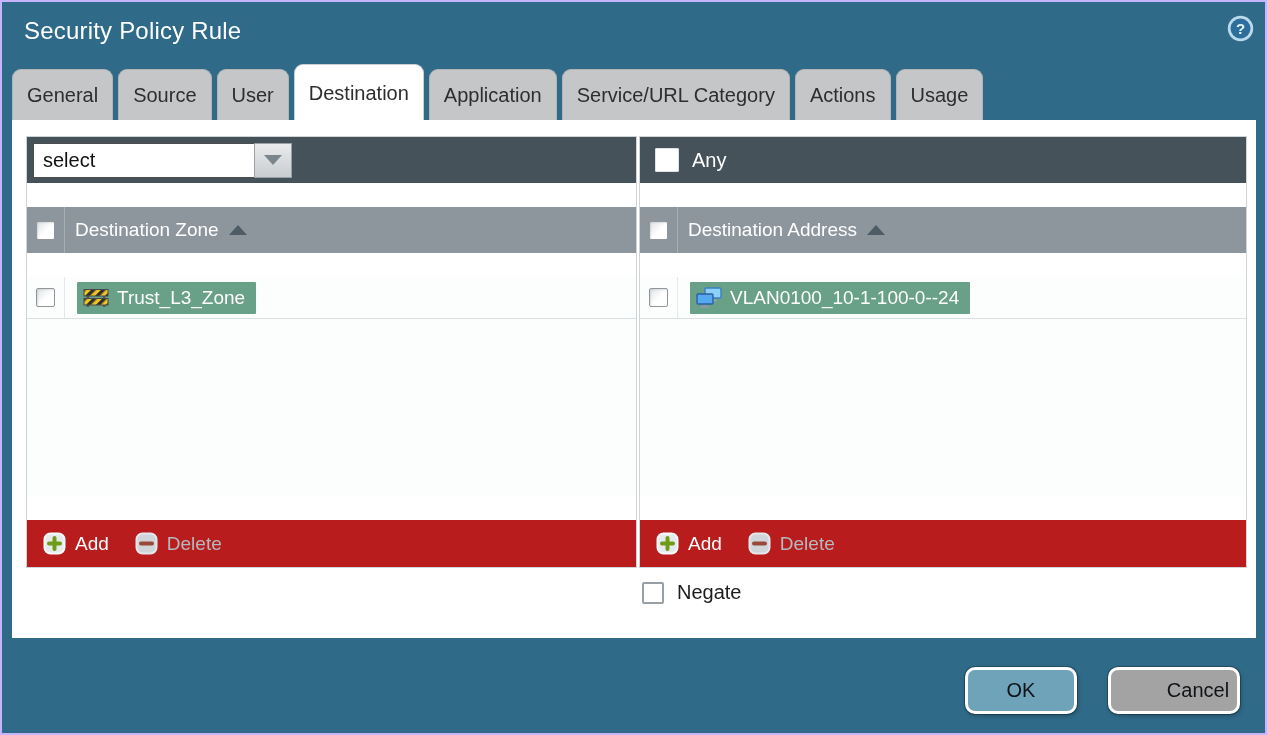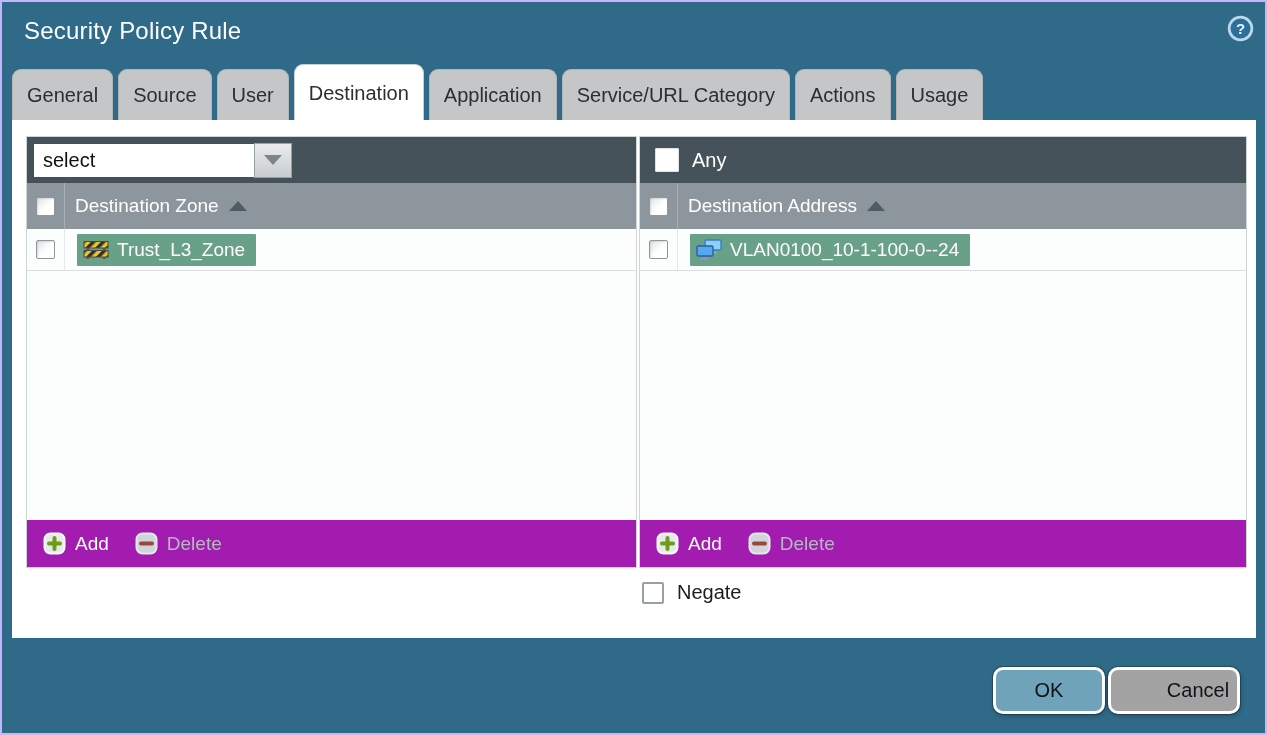--- a/index.html
+++ b/index.html
@@ -34,21 +34,21 @@
     border:1px solid #c9ced2; border-bottom:none; z-index:3;
   }
 
   
   .content {
     position:absolute; left:10px; top:118px; width:1244px; height:518px;
     background:#fff; z-index:2;
   }
 
   .panel { position:absolute; top:17px; height:430px; display:flex; flex-direction:column;
-           box-shadow:0 0 0 1px #cfd4d7; }
+           box-shadow:0 0 0 1px #cfd4d7;gap:24px; }
   .panel.left  { left:15px;  width:609px; }
   .panel.right { left:628px; width:606px;justify-content:space-between; }
 
   .panel-topbar {
     height:46px; background:#45525A; display:flex; align-items:center; padding-left:6px;
   }
 
   
   .combo { display:flex; height:35px; }
   .combo-input {
@@ -95,39 +95,39 @@
   .list-row { height:42px; display:flex; align-items:center; border-bottom:1px solid #DADFE2; cursor:pointer; }
   .list-row .cb-col { border-right:1px solid #E4E8EA; }
   .chip {
     margin-left:12px; height:32px; display:inline-flex; align-items:center;
     background:#69A088; color:#fff; font-size:19px; padding:0 11px 0 6px; gap:8px;
     border-radius:1px; cursor:pointer; white-space:nowrap;
   }
 
   
   .panel-toolbar {
-    height:47px; background:#a21caf; display:flex; align-items:center;
+    height:47px; background:#b91c1c; display:flex; align-items:center;
     padding-left:16px; gap:26px; font-size:19px;
   }
   .tool-btn { display:flex; align-items:center; gap:9px; cursor:pointer; }
   .tool-btn .tool-label { color:#fff; }
   .tool-btn.disabled .tool-label { color:#B2BAC0; }
 
   
   .negate-row { position:absolute; left:630px; top:461px; display:flex; align-items:center; cursor:pointer; }
   .checkbox-negate { width:22px; height:22px; background:#fff; border:2px solid #98A0A5; border-radius:2px; }
   .negate-label { font-size:20px; color:#1c1c1c; margin-left:13px; }
 
   
   .btn {
     position:absolute; top:665px; height:47px; border-radius:10px;
     border:3px solid #fff; font-family:"Liberation Sans",sans-serif; font-size:20px; color:#101418;
     cursor:pointer; box-shadow:0 0 0 1px rgba(0,0,0,0.25), 1px 2px 4px rgba(0,0,0,0.25);
   }
-  .btn-ok { left:991px; width:112px; background:#6FA3BA; }
+  .btn-ok { left:963px; width:112px; background:#6FA3BA; }
   .btn-cancel { left:1106px; width:132px; background:#a3a3a3;padding-left:48px; }
 </style>
 </head>
 <body>
 
 <div class="window">
 
   <div class="window-title">Security Policy Rule</div>
 
   <svg class="help-icon" viewBox="0 0 27 27">

